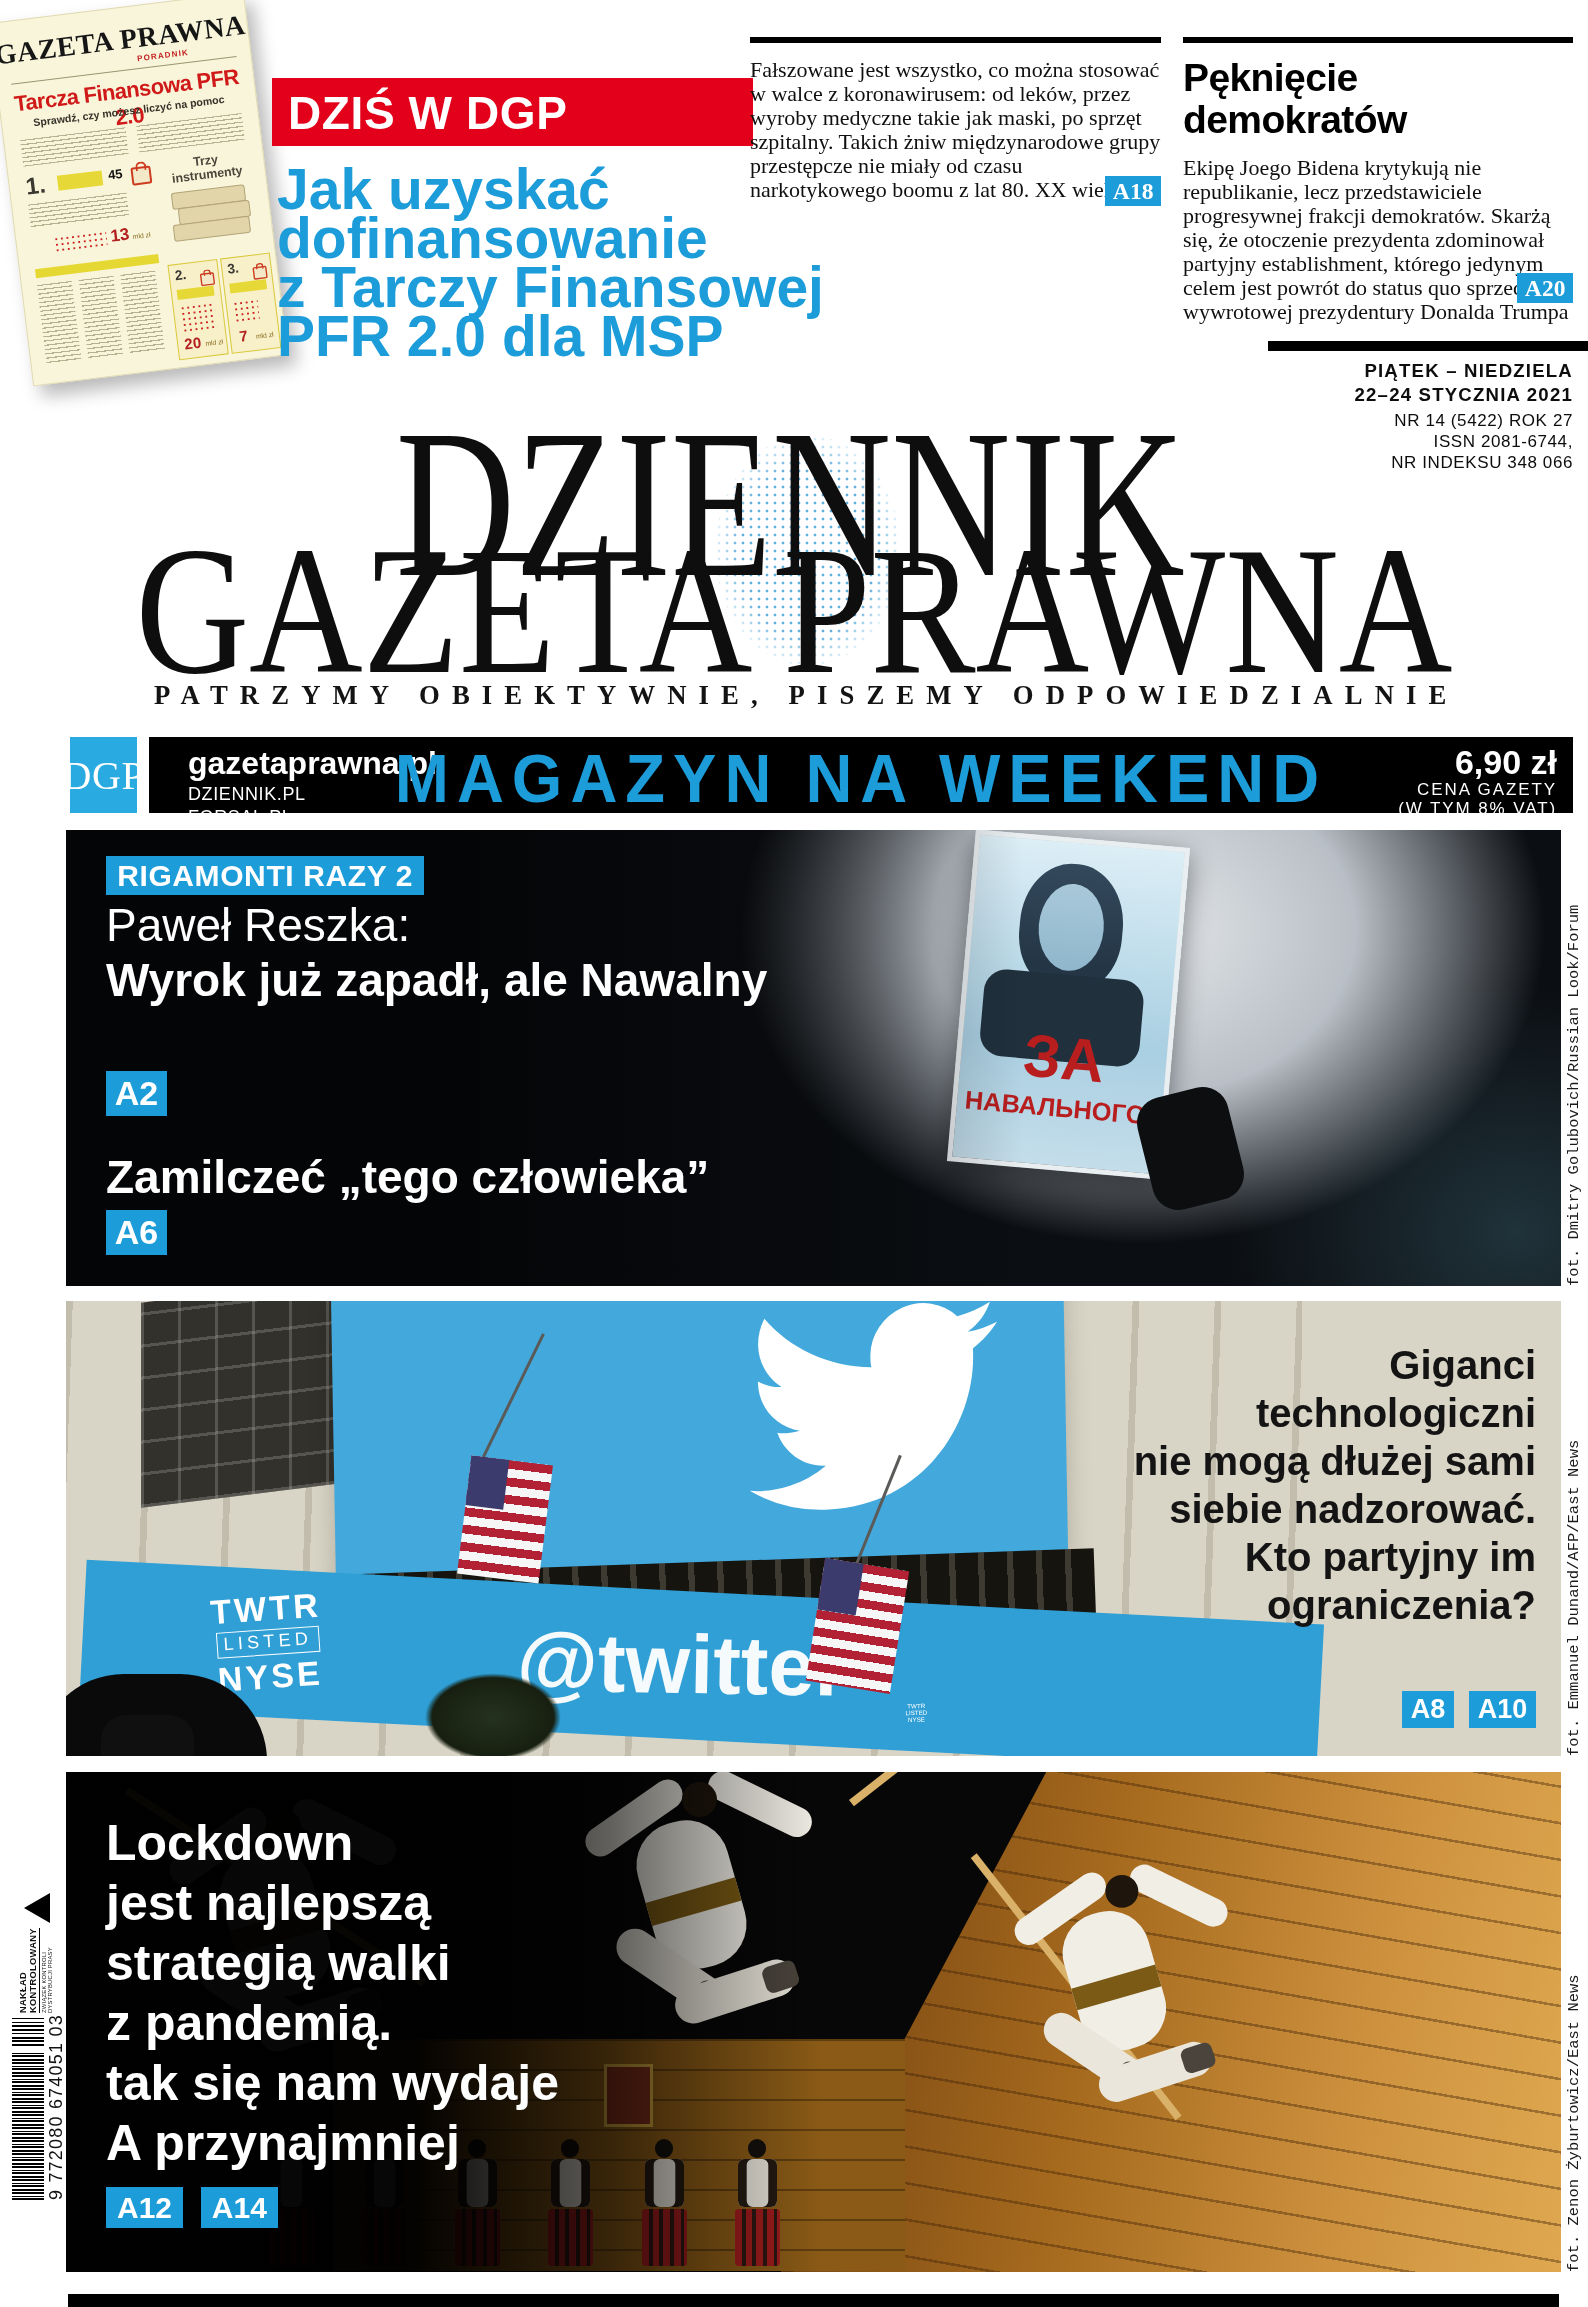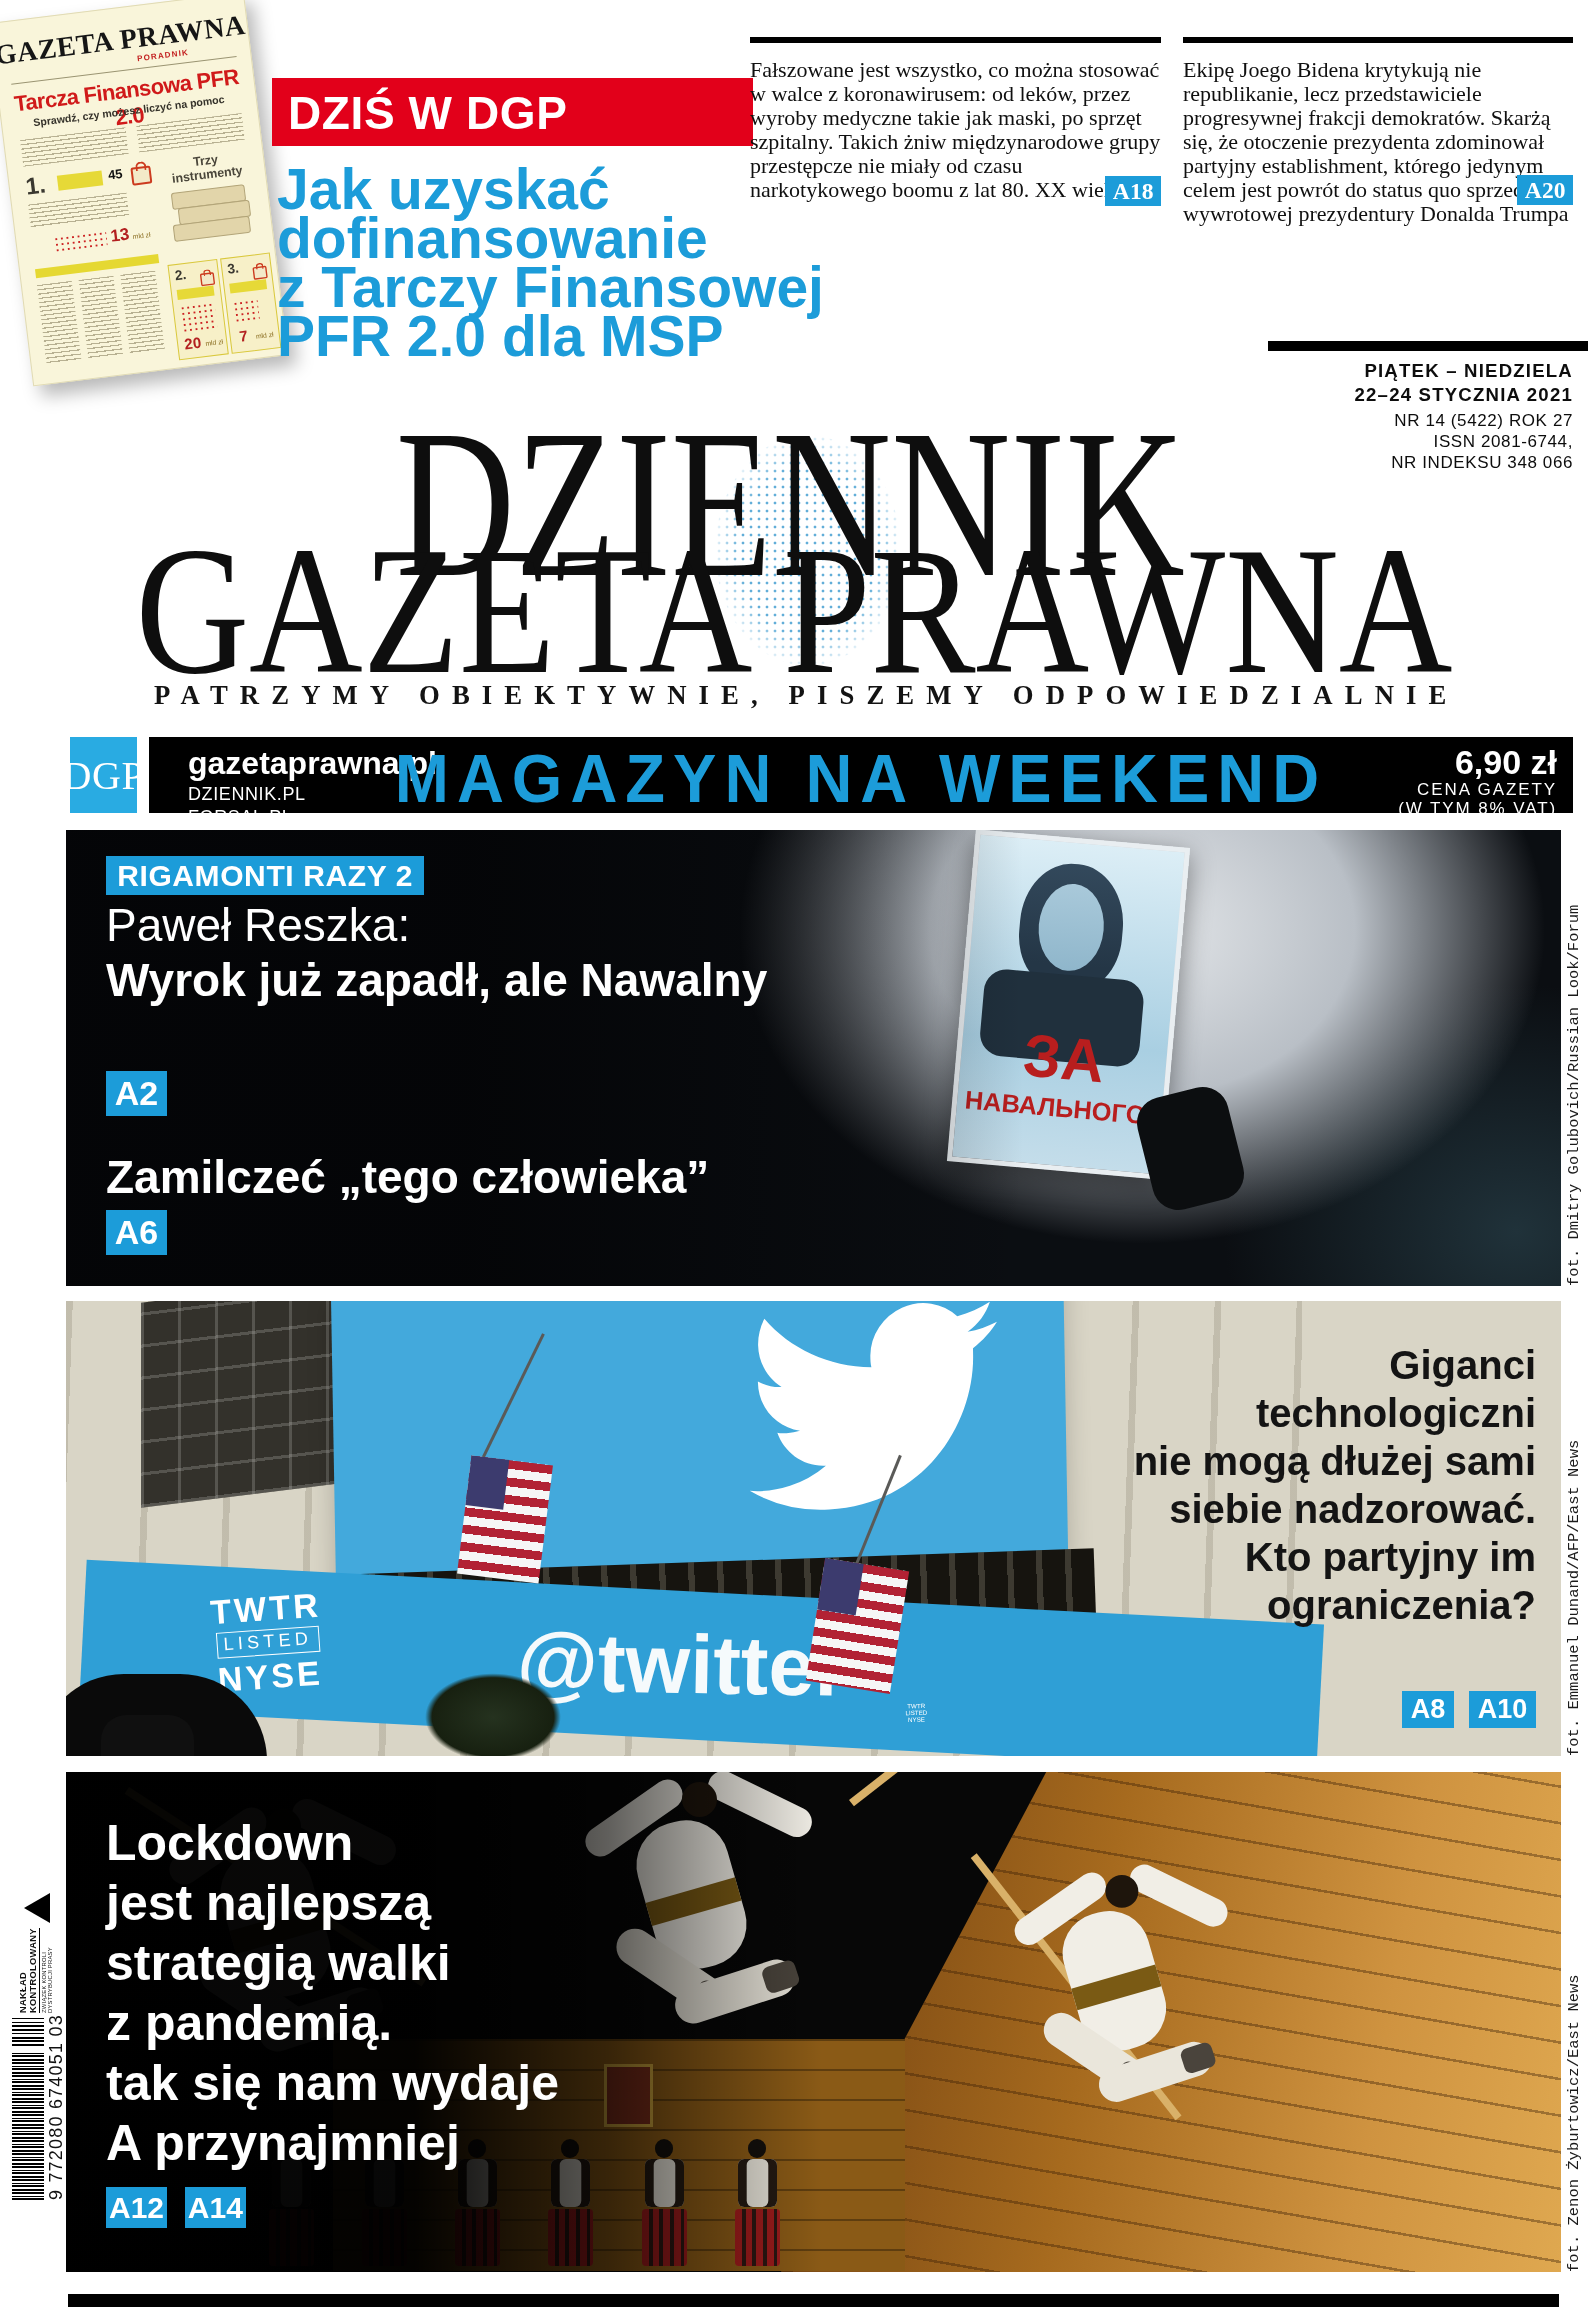--- a/index.html
+++ b/index.html
@@ -187,21 +187,21 @@
   .d1{left:106px;top:18.6px}
   .d2{left:522px;top:-8.7px}
   .d2 .stick{transform:rotate(-38deg);left:261px;top:37px}
   .d3{left:944px;top:75px;transform:scale(.94)}
   .d3 .stick{transform:rotate(52deg)}
   .p3-shade{left:0;top:0;width:969px;height:100%;
     background:linear-gradient(90deg,rgba(0,0,0,.97) 36%,rgba(0,0,0,.6) 56%,rgba(0,0,0,0) 78%)}
   .h3{left:40px;top:41px;font-size:50px;font-weight:bold;color:#fff}
   .h3 span{display:block;line-height:60px}
   .refs3{left:40px;top:415px}
-  .refs3 .sref{font-size:30px;line-height:41px;padding:0 3px;margin-right:15px}
+  .refs3 .sref{font-size:30px;line-height:41px;padding:0 11px;margin-right:15px}
 
   
   .botbar{left:68px;top:2294px;width:1491px;height:13px;background:#000}
   .bc{left:12.4px;top:2200px;width:186px;height:53px;transform:rotate(-90deg);transform-origin:0 0;background:#fff}
   .bc-bars{display:flex;gap:6.2px;height:32px}
   .bars-main{width:148px;background:repeating-linear-gradient(90deg,#000 0 1.9px,#fff 1.9px 3.1px,#000 3.1px 3.7px,#fff 3.7px 6.2px,#000 6.2px 8px,#fff 8px 9.3px,#000 9.3px 10.6px,#fff 10.6px 13px)}
   .bars-addon{width:29px;background:repeating-linear-gradient(90deg,#000 0 1.9px,#fff 1.9px 4.3px,#000 4.3px 5.6px,#fff 5.6px 7.5px)}
   .bc-nums{display:flex;justify-content:space-between;font-size:18px;padding-top:1.9px;letter-spacing:1.2px}
   .audit{left:10px;top:2013px;width:84px;height:53px;transform:rotate(-90deg);transform-origin:0 0;
          display:flex;align-items:center;gap:5px}
@@ -267,20 +267,23 @@
 
   <div class="abs art art1">
     <div class="rule"></div>
     <div class="body">
       <span>Fałszowane jest wszystko, co można stosować w walce z koronawirusem: od leków, przez wyroby medyczne takie jak maski, po sprzęt szpitalny. Takich żniw międzynarodowe grupy przestępcze nie miały od czasu narkotykowego boomu z lat 80. XX wieku</span>
       <span class="pref bodyref">A18</span>
     </div>
   </div>
   <div class="abs art art2">
     <div class="rule"></div>
+    <div class="title">
+      <span class="blk">Pęknięcie demokratów</span>
+    </div>
     <div class="body">
       <span>Ekipę Joego Bidena krytykują nie republikanie, lecz przedstawiciele progresywnej frakcji demokratów. Skarżą się, że otoczenie prezydenta zdominował partyjny establishment, którego jedynym celem jest powrót do status quo sprzed wywrotowej prezydentury Donalda Trumpa</span>
       <span class="pref bodyref" style="bottom:21px">A20</span>
     </div>
   </div>
 
   <div class="abs tr-bar"></div>
   <div class="abs issue">
     <div class="i1">PIĄTEK – NIEDZIELA</div>
     <div class="i1">22–24 STYCZNIA 2021</div>

